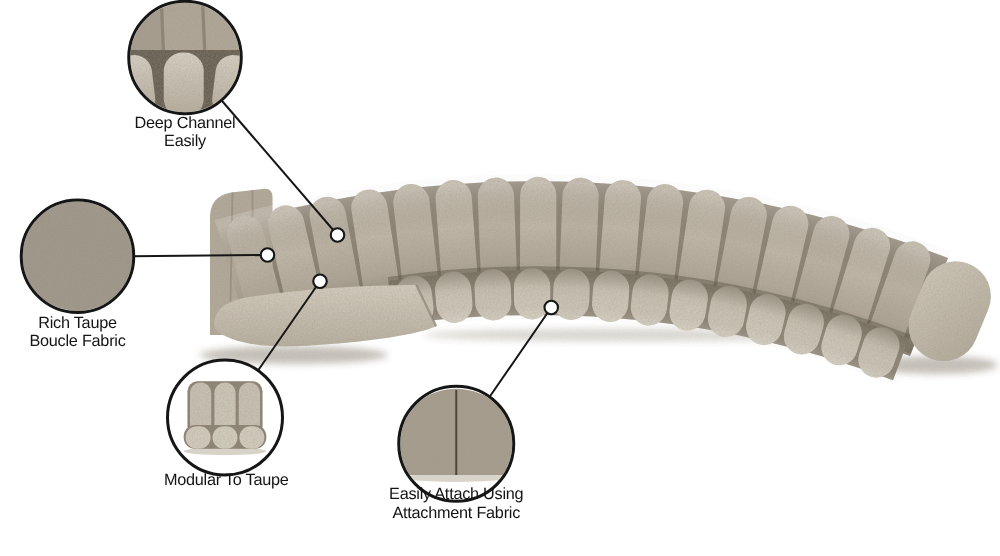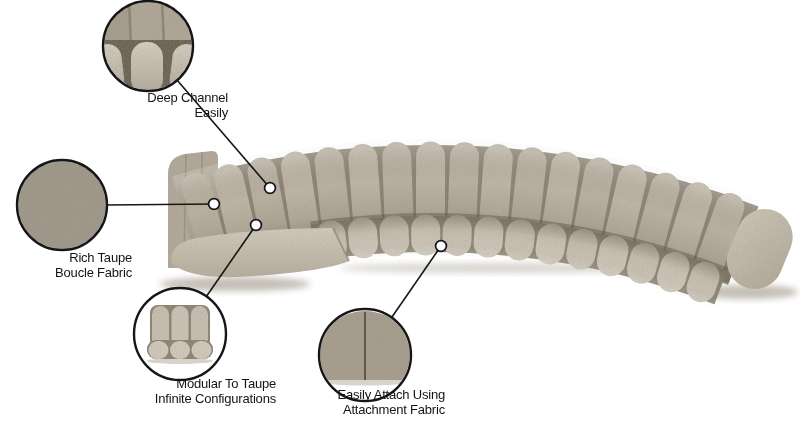--- a/index.html
+++ b/index.html
@@ -2,21 +2,21 @@
 <html style="--line: #161616; --text: #141414; --bg: #ffffff;"><head>
 <meta charset="utf-8">
 <style>
   html,body{margin:0;padding:0;background:#fff;}
   .stage{position:relative;width:800px;height:445px;background:var(--bg,#fff);overflow:hidden;
          font-family:"Liberation Sans",sans-serif;}
   .scene{position:absolute;left:0;top:0;}
   .conn{stroke:var(--line,#161616);stroke-width:1.6;fill:none;}
   .dot{fill:#ffffff;stroke:var(--line,#161616);stroke-width:1.7;}
   .ring{fill:none;stroke:var(--line,#161616);stroke-width:2.4;}
-  .label{position:absolute;text-align:right;font-size:13px;line-height:15px;font-weight:400;
+  .label{position:absolute;text-align:center;font-size:13px;line-height:15px;font-weight:400;
          color:var(--text,#141414);letter-spacing:-0.2px;}
   #lb-tufting{left:68px;top:90px;width:160px;}
   #lb-fabric{left:-8px;top:250px;width:140px;}
   #lb-modular{left:86px;top:376px;width:190px;}
   #lb-attach{left:285px;top:387px;width:160px;}
 </style>
 </head>
 <body>
 
 <div class="stage">
@@ -187,20 +187,19 @@
   <div class="label" id="lb-tufting">
     <div>Deep Channel</div>
     <div>Easily</div>
   </div>
   <div class="label" id="lb-fabric">
     <div>Rich Taupe</div>
     <div>Boucle Fabric</div>
   </div>
   <div class="label" id="lb-modular">
     <div>Modular To Taupe</div>
-    <div>Infinite Configurations</div>
   </div>
   <div class="label" id="lb-attach">
     <div>Easily Attach Using</div>
     <div>Attachment Fabric</div>
   </div>
 
 </div>
 
 </body></html>

